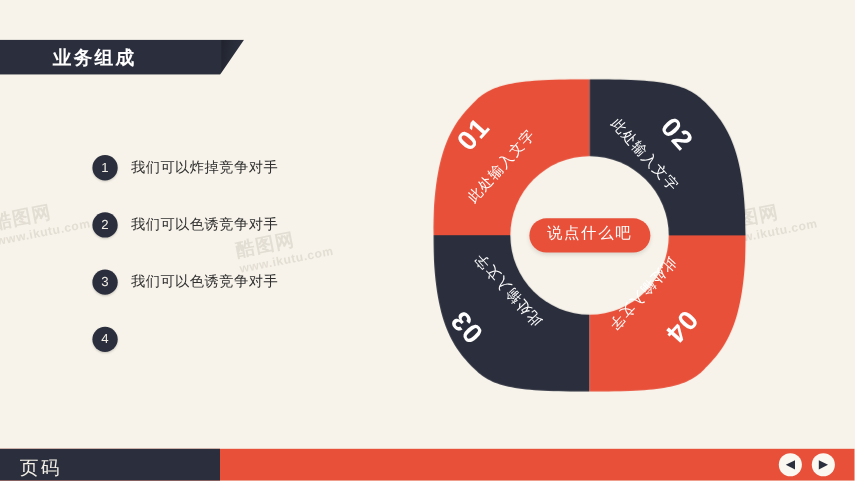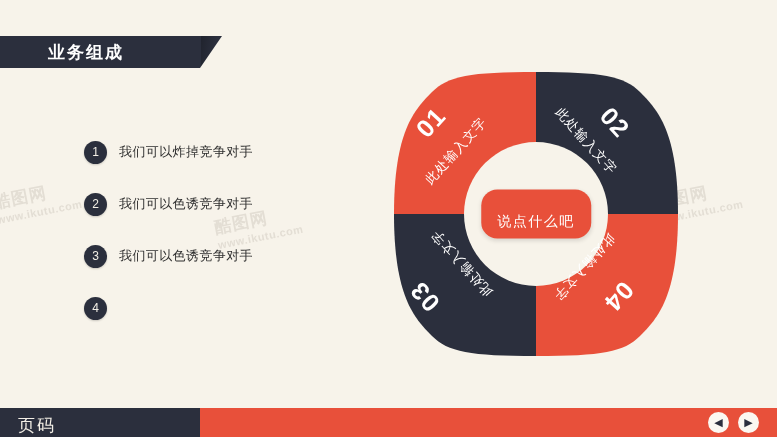--- a/index.html
+++ b/index.html
@@ -61,21 +61,21 @@
   
   .s3-num{ left:18px;  top:212px; transform:rotate(-132deg); }
   .s3-cap{ left:28px;  top:184px; transform:rotate(-132deg); }
   
   .s4-num{ left:212px; top:212px; transform:rotate(132deg); }
   .s4-cap{ left:150px; top:188px; transform:rotate(132deg); }
 
   .center-pill{
     position:absolute; left:50%; top:50%; transform:translate(-50%,-50%);
     background:#e8503a; color:#fff; font-size:14px; letter-spacing:1.5px;
-    padding:23px 16px 8px; border-radius:16px; white-space:nowrap;
+    padding:5px 16px 8px; border-radius:16px; white-space:nowrap;
     box-shadow:0 2px 4px rgba(0,0,0,.12);
   }
 
   
   .footer{ position:absolute; left:0; bottom:0; width:777px; height:29px; }
   .footer-orange{ position:absolute; inset:0; background:#e8503a; }
   .footer-dark{
     position:absolute; left:0; top:0; width:200px; height:29px; background:#2b2f3d;
   }
   .footer-label{

